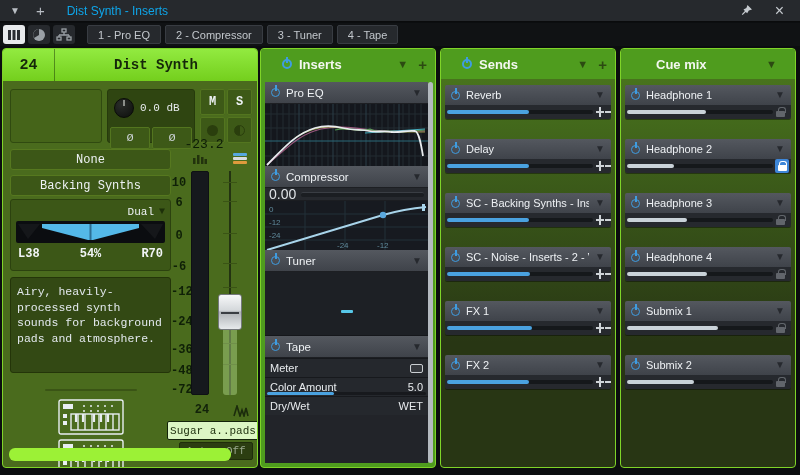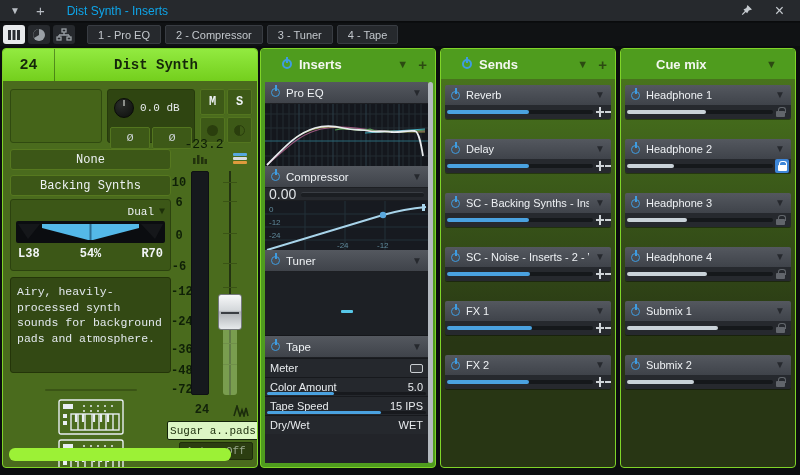--- a/index.html
+++ b/index.html
@@ -399,27 +399,20 @@
         <span class="meterdisp"></span>
       </div>
       <div class="paramrow">
         <span class="pl">Color Amount</span>
         <span class="pv">5.0</span>
         <span class="ptrack">
             <span class="pfill" style="display: block; width: 42%;"></span>
           </span>
       </div>
       <div class="paramrow">
-        <span class="pl">Tape Speed</span>
-        <span class="pv">15 IPS</span>
-        <span class="ptrack">
-            <span class="pfill" style="display: block; width: 72%;"></span>
-          </span>
-      </div>
-      <div class="paramrow">
         <span class="pl">Dry/Wet</span>
         <span class="pv">WET</span>
       </div>
     </div>
     <div id="scrollbar"></div>
   </div>
 
   <div id="sends" class="col">
     <div class="colhead">
       <span class="pwr"></span>

